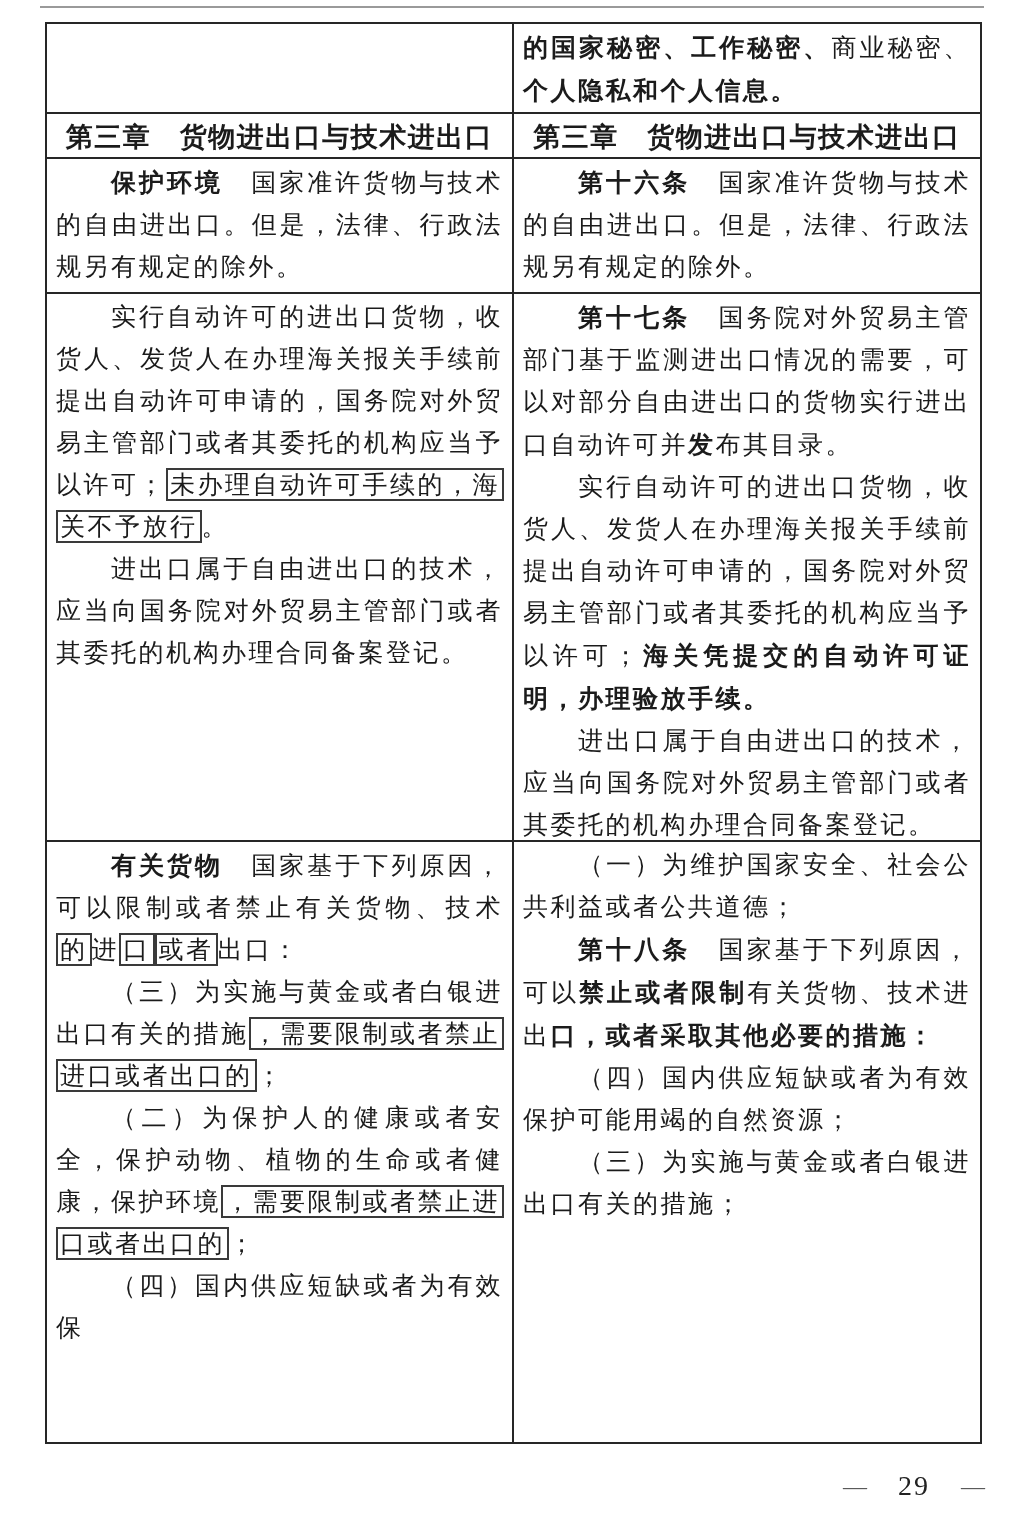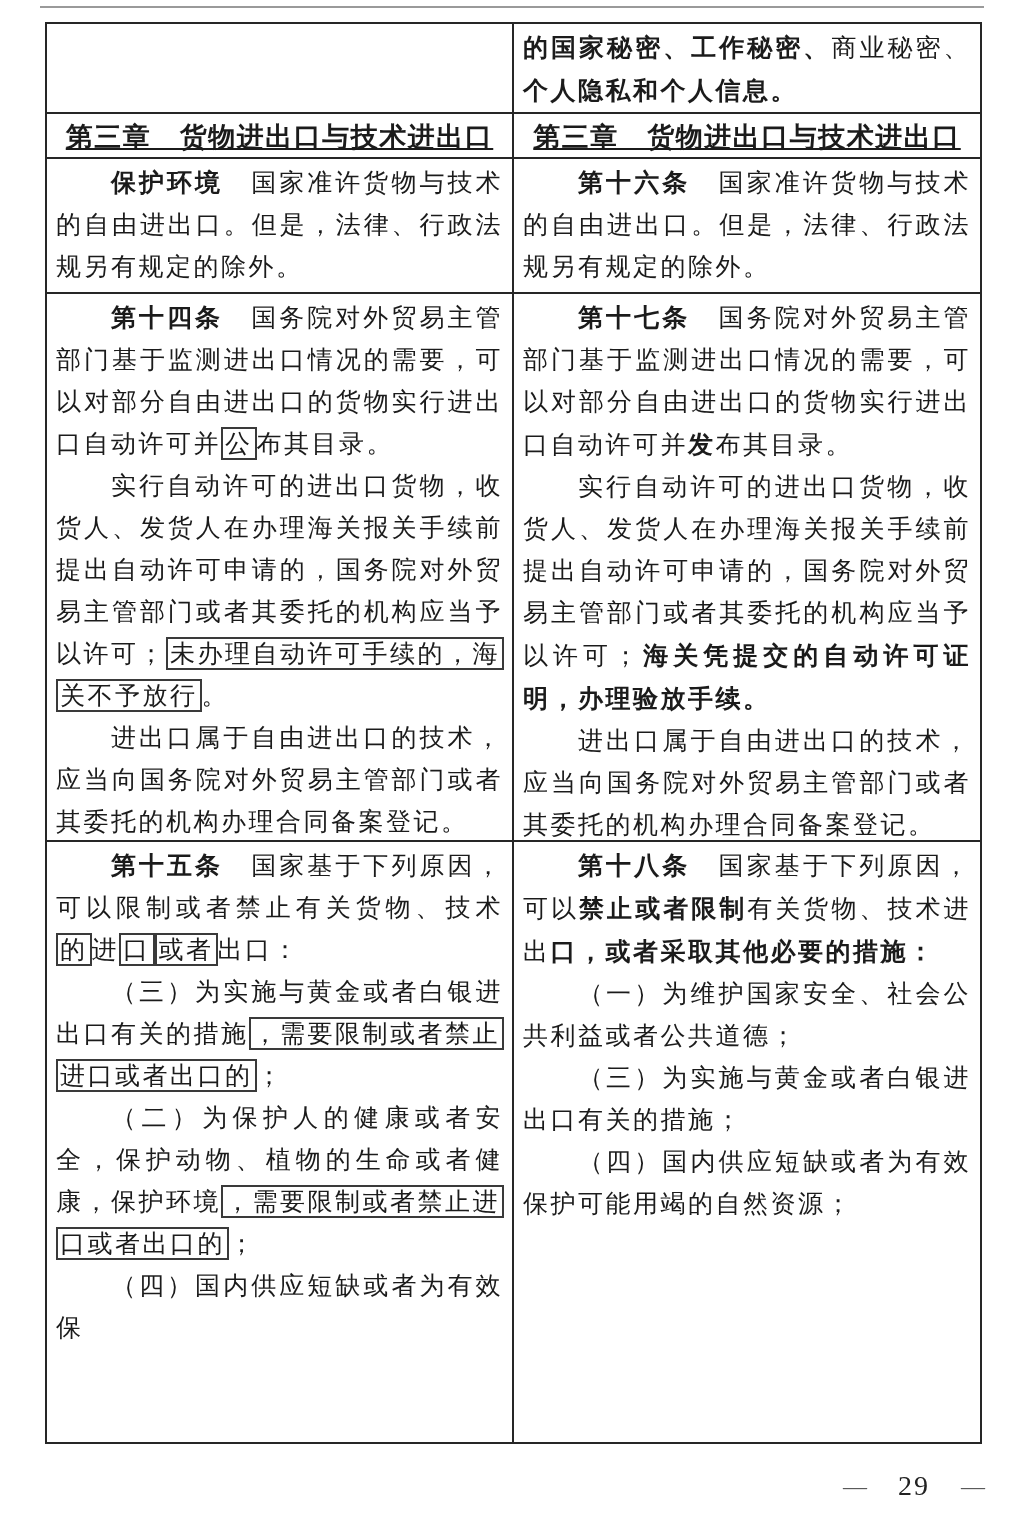--- a/index.html
+++ b/index.html
@@ -18,21 +18,21 @@
     grid-template-rows:88px 45px 135px 548px 602px;
   }
   .cell { padding:2px 9px 0 9px; overflow:hidden; }
   .cell.rcol { border-left:2px solid #262626; }
   .cell.bt { border-top:2px solid #262626; }
   p.para {
     margin:0; font-size:25px; line-height:42px; letter-spacing:2.5px;
     text-align:justify; text-justify:inter-character; text-indent:55px;
   }
   p.para.cont { text-indent:0; }
-  .cell.chapter { display:flex; align-items:center; justify-content:center;text-decoration:underline; }
+  .cell.chapter { display:flex; align-items:center; justify-content:center; }
   .cell.chapter p.para {
     text-indent:0; text-align:center;
     font-family:"Liberation Sans","DejaVu Sans",sans-serif; font-weight:700;
     font-size:27px; line-height:40px; letter-spacing:1.5px;
   }
   .seg-n { }
   .seg-b { font-family:"Liberation Sans","DejaVu Sans",sans-serif; font-weight:700; }
   .seg-x {
     border:2px solid #3a3a3a; padding:1px 2px;
     -webkit-box-decoration-break:clone; box-decoration-break:clone;
@@ -65,41 +65,40 @@
   </div>
 
   <div class="cell bt">
     <p class="para"><span class="seg-b">保护环境</span><span class="seg-n">　国家准许货物与技术的自由进出口。但是，法律、行政法规另有规定的除外。</span></p>
   </div>
   <div class="cell rcol bt">
     <p class="para"><span class="seg-b">第十六条</span><span class="seg-n">　国家准许货物与技术的自由进出口。但是，法律、行政法规另有规定的除外。</span></p>
   </div>
 
   <div class="cell bt">
-    <p class="para"><span class="seg-b">第十四条</span><span class="seg-n">　国务院对外贸易主管部门基于监测进出口情况的需要，可以对部分自由进出口的货物实行进出口自动许可并</span><span class="seg-x">公</span><span class="seg-n">布其目录。</span></p>
     <p class="para"><span class="seg-n">实行自动许可的进出口货物，收货人、发货人在办理海关报关手续前提出自动许可申请的，国务院对外贸易主管部门或者其委托的机构应当予以许可；</span><span class="seg-x">未办理自动许可手续的，海关不予放行</span><span class="seg-n">。</span></p>
     <p class="para"><span class="seg-n">进出口属于自由进出口的技术，应当向国务院对外贸易主管部门或者其委托的机构办理合同备案登记。</span></p>
   </div>
   <div class="cell rcol bt">
     <p class="para"><span class="seg-b">第十七条</span><span class="seg-n">　国务院对外贸易主管部门基于监测进出口情况的需要，可以对部分自由进出口的货物实行进出口自动许可并</span><span class="seg-b">发</span><span class="seg-n">布其目录。</span></p>
     <p class="para"><span class="seg-n">实行自动许可的进出口货物，收货人、发货人在办理海关报关手续前提出自动许可申请的，国务院对外贸易主管部门或者其委托的机构应当予以许可；</span><span class="seg-b">海关凭提交的自动许可证明，办理验放手续。</span></p>
     <p class="para"><span class="seg-n">进出口属于自由进出口的技术，应当向国务院对外贸易主管部门或者其委托的机构办理合同备案登记。</span></p>
   </div>
 
   <div class="cell bt">
-    <p class="para"><span class="seg-b">第十五条</span><span class="seg-n">　国家基于下列原因，可以限制或者禁止有关货物、技术</span><span class="seg-x">的</span><span class="seg-n">进</span><span class="seg-x">口</span><span class="seg-x">或者</span><span class="seg-n">出口：</span></p>
+    <p class="para"><span class="seg-b">有关货物</span><span class="seg-n">　国家基于下列原因，可以限制或者禁止有关货物、技术</span><span class="seg-x">的</span><span class="seg-n">进</span><span class="seg-x">口</span><span class="seg-x">或者</span><span class="seg-n">出口：</span></p>
     <p class="para"><span class="seg-n">（三）为实施与黄金或者白银进出口有关的措施</span><span class="seg-x">，需要限制或者禁止进口或者出口的</span><span class="seg-n">；</span></p>
     <p class="para"><span class="seg-n">（二）为保护人的健康或者安全，保护动物、植物的生命或者健康，保护环境</span><span class="seg-x">，需要限制或者禁止进口或者出口的</span><span class="seg-n">；</span></p>
     <p class="para"><span class="seg-n">（四）国内供应短缺或者为有效保</span></p>
   </div>
   <div class="cell rcol bt">
+    <p class="para"><span class="seg-n">（一）为维护国家安全、社会公共利益或者公共道德；</span></p>
     <p class="para"><span class="seg-b">第十八条</span><span class="seg-n">　国家基于下列原因，可以</span><span class="seg-b">禁止或者限制</span><span class="seg-n">有关货物、技术进出</span><span class="seg-b">口，或者采取其他必要的措施：</span></p>
-    <p class="para"><span class="seg-n">（一）为维护国家安全、社会公共利益或者公共道德；</span></p>
+    <p class="para"><span class="seg-n">（四）国内供应短缺或者为有效保护可能用竭的自然资源；</span></p>
     <p class="para"><span class="seg-n">（三）为实施与黄金或者白银进出口有关的措施；</span></p>
-    <p class="para"><span class="seg-n">（四）国内供应短缺或者为有效保护可能用竭的自然资源；</span></p>
   </div>
 
 </div>
 
 <div class="pageno">
   <span class="dash">—</span>
   <span class="num">29</span>
   <span class="dash">—</span>
 </div>
 

